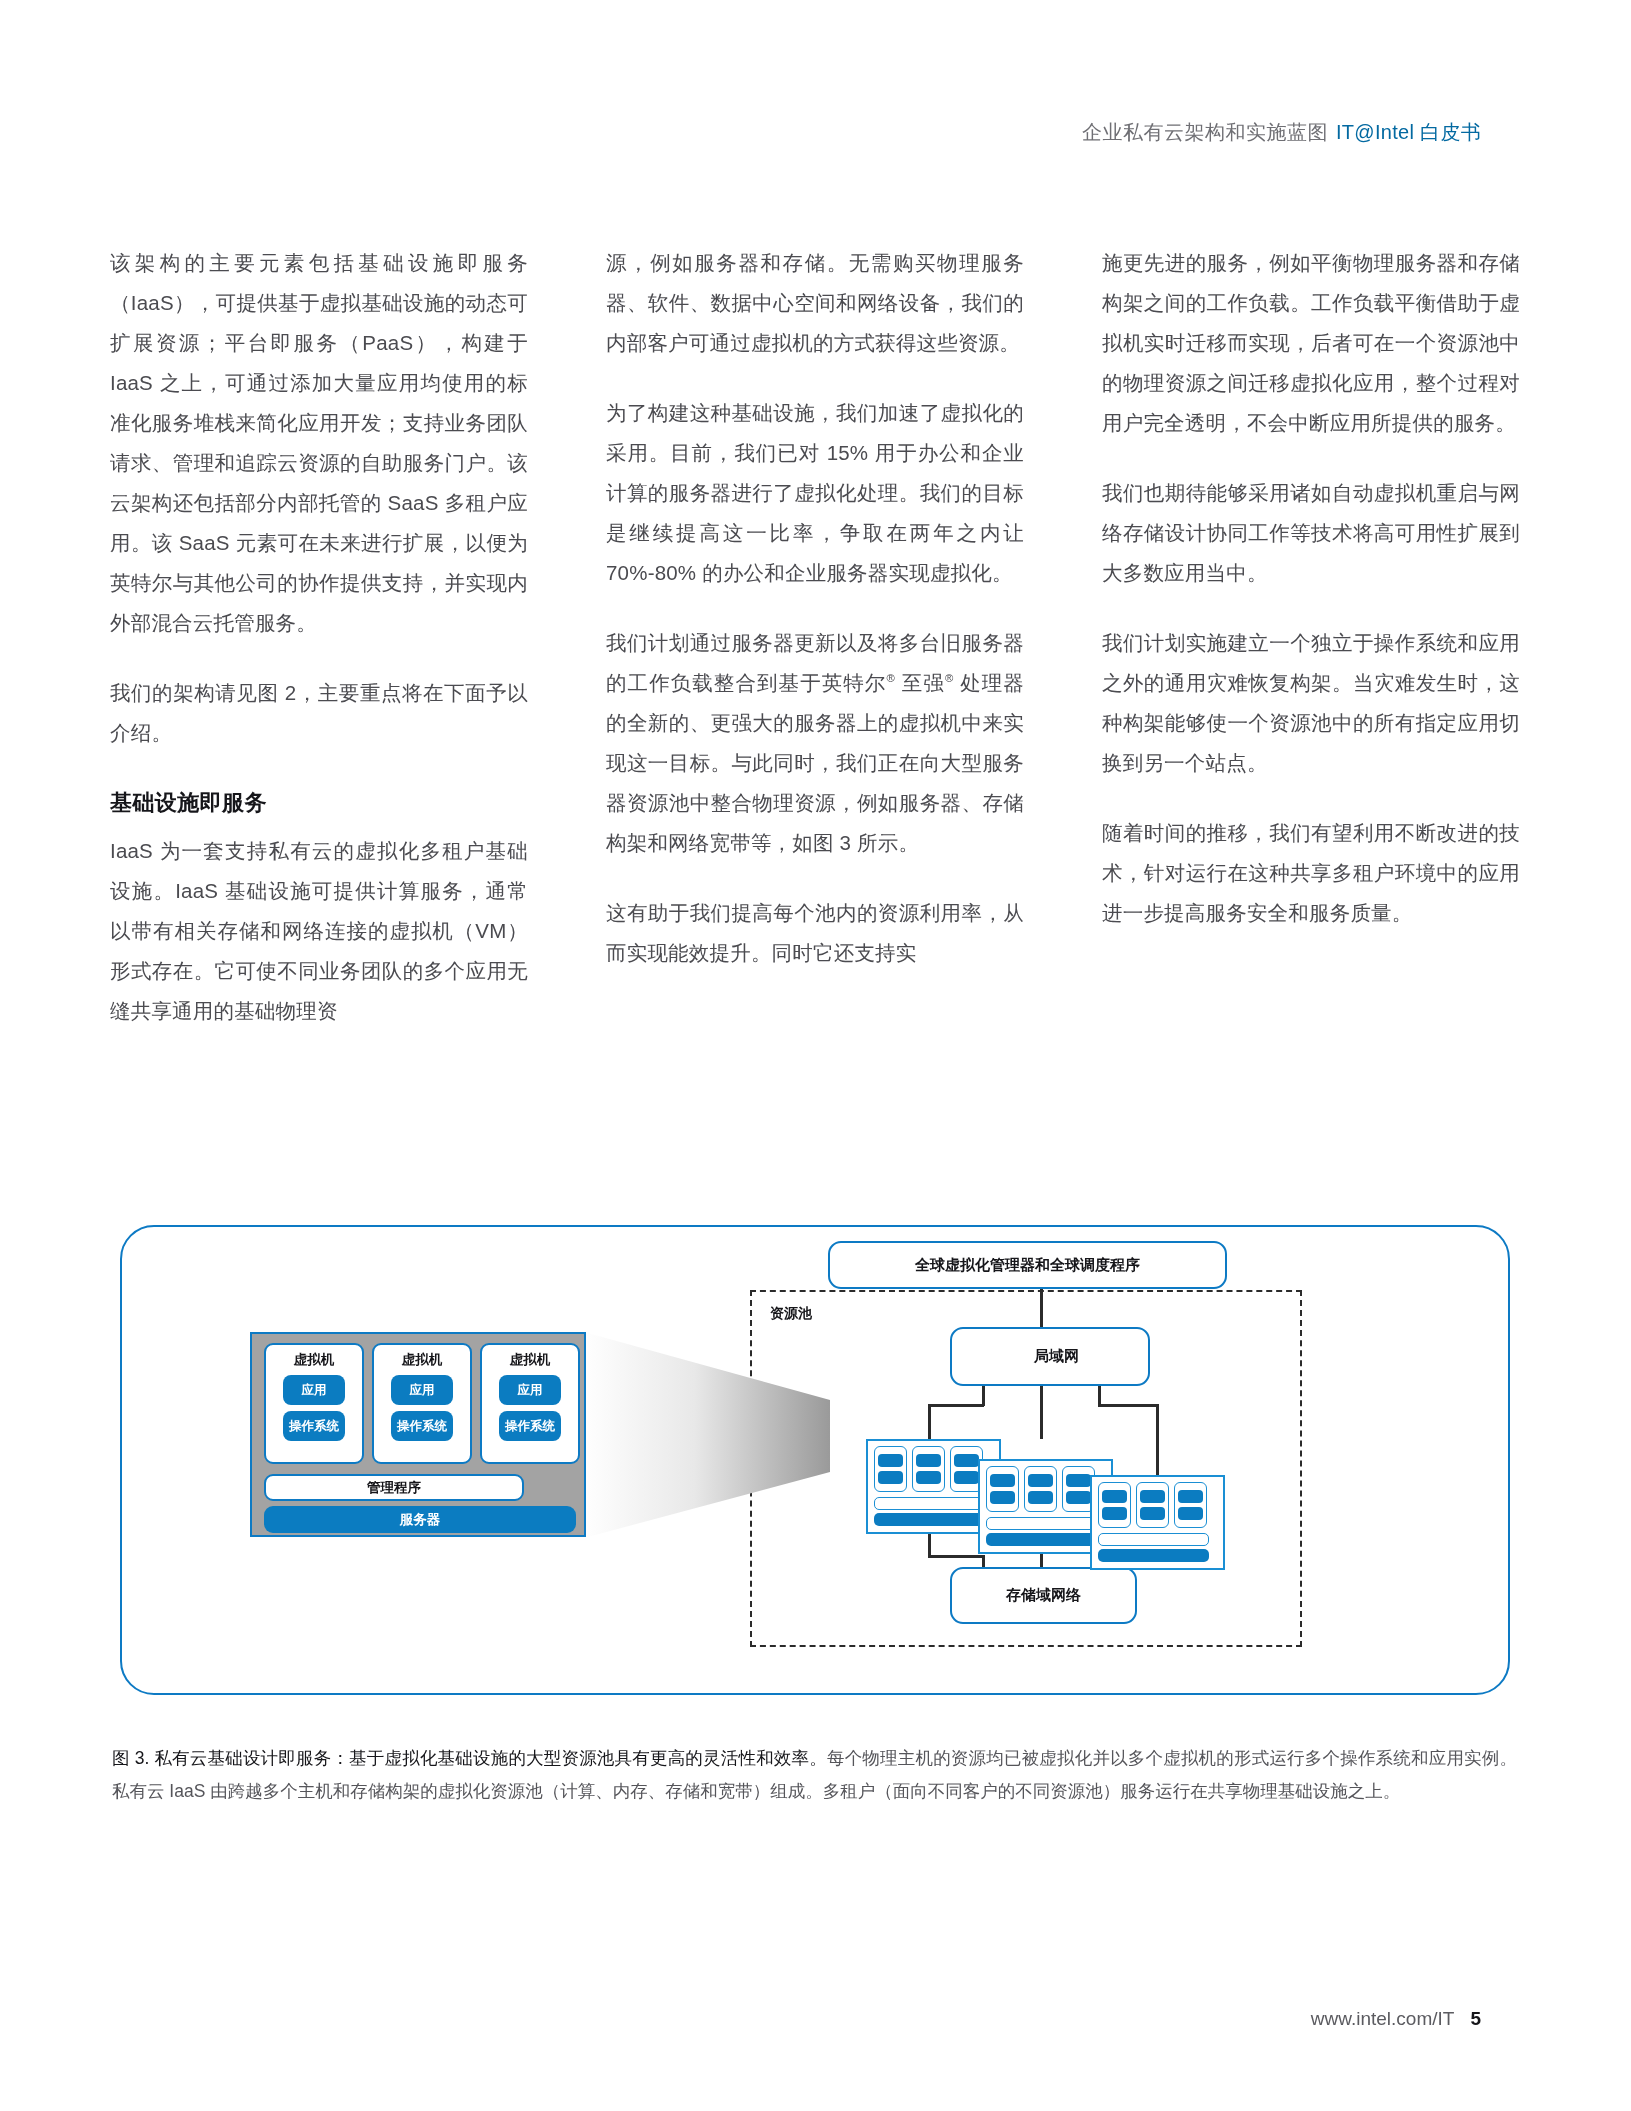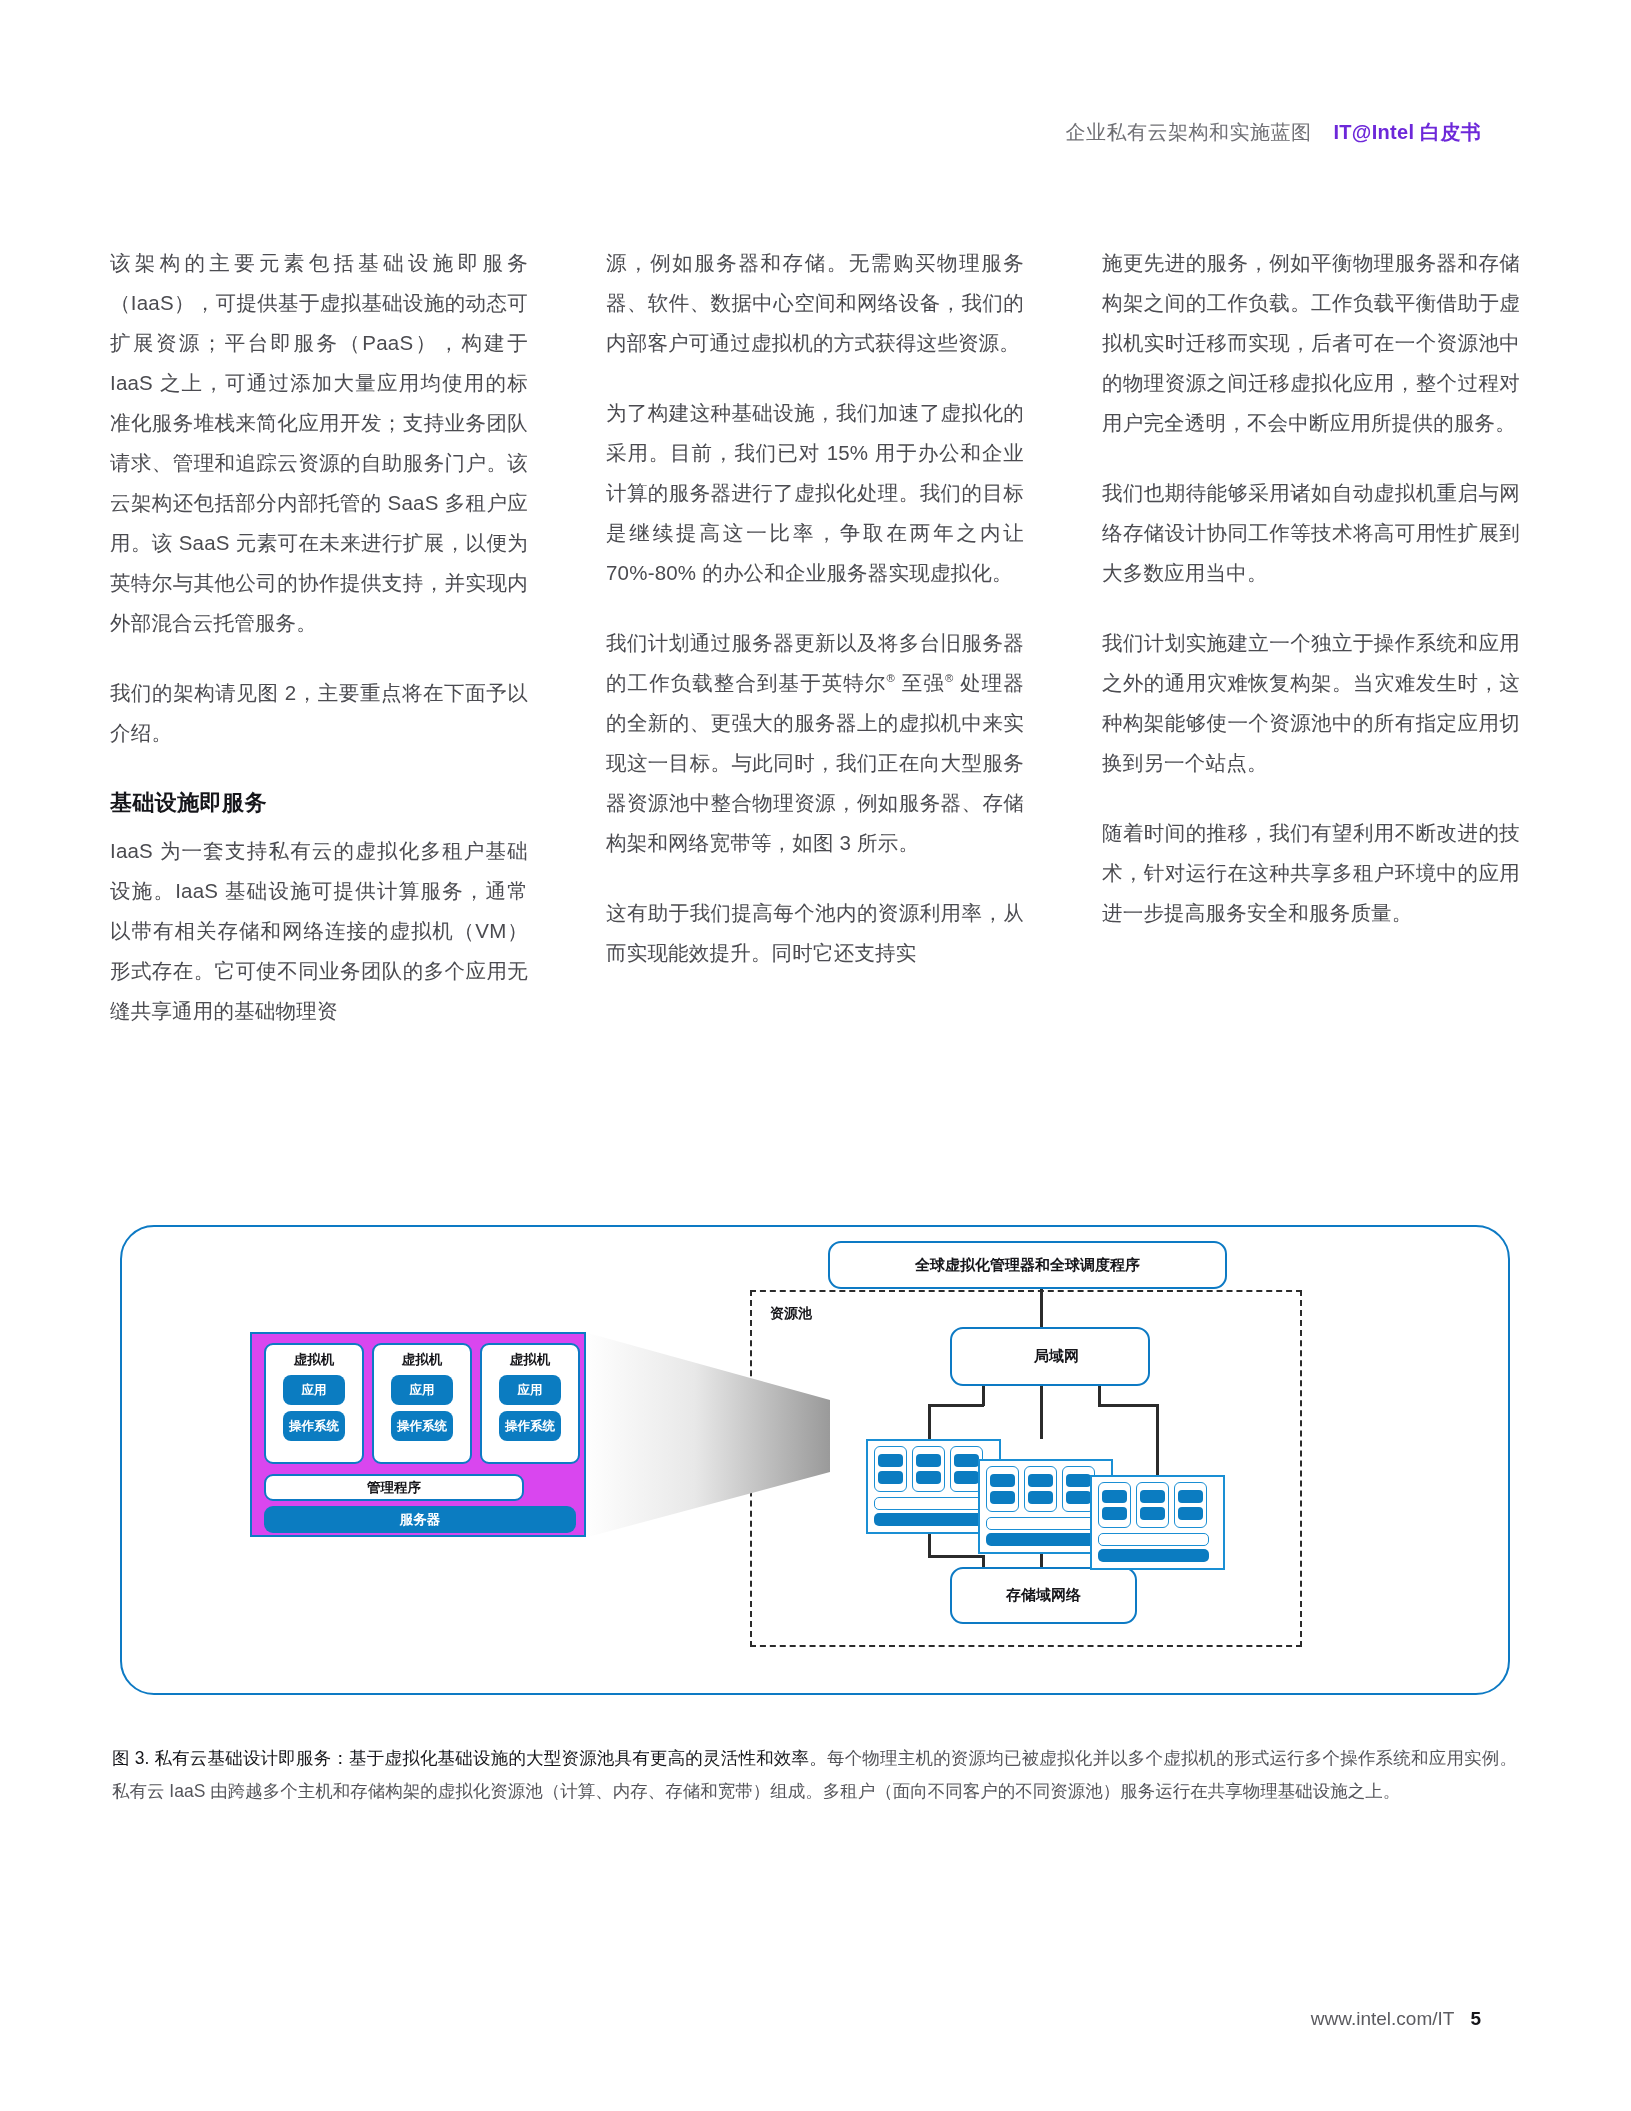--- a/index.html
+++ b/index.html
@@ -10,21 +10,21 @@
     margin:0 auto;overflow:hidden;
   }
 
   
   .header{
     position:absolute;left:0;right:0;top:122px;
     text-align:right;padding-right:150px;
     font-size:20px;line-height:1;
   }
   .header .h-sub{color:#6f6f74;letter-spacing:.5px;}
-  .header .h-brand{color:#6d28d9;font-weight:bold;margin-left:22px;letter-spacing:.3px;}
+  .header .h-brand{color:#0369a1;font-weight:normal;margin-left:8px;letter-spacing:.3px;}
 
   
   .cols{
     position:absolute;left:110px;top:243px;width:1410px;
     display:flex;justify-content:space-between;
   }
   .col{width:418px;}
   .col p{
     margin:0 0 30px 0;
     font-size:20.5px;line-height:40px;color:#4b4b50;
@@ -41,21 +41,21 @@
   
   .figure{
     position:absolute;left:120px;top:1225px;width:1390px;height:470px;
     border:2.5px solid #0d7ac4;border-radius:34px;box-sizing:border-box;
   }
   .fig-inner{position:absolute;inset:0;}
 
   
   .host{
     position:absolute;left:128px;top:105px;width:336px;height:205px;
-    border:2.5px solid #0d7ac4;box-sizing:border-box;background:#d946ef;
+    border:2.5px solid #0d7ac4;box-sizing:border-box;background:#a3a3a3;
   }
   .vm-row{position:absolute;left:12px;top:9px;display:flex;gap:8px;}
   .vm{
     width:100px;height:121px;border:2.2px solid #0d7ac4;border-radius:9px;
     background:#fff;box-sizing:border-box;
     display:flex;flex-direction:column;align-items:center;padding-top:6px;
   }
   .vm-title{font-size:13.5px;font-weight:bold;color:#16161a;line-height:18px;}
   .vm-box{
     width:62px;height:30px;margin-top:6px;border-radius:8px;background:#0b7cc1;

